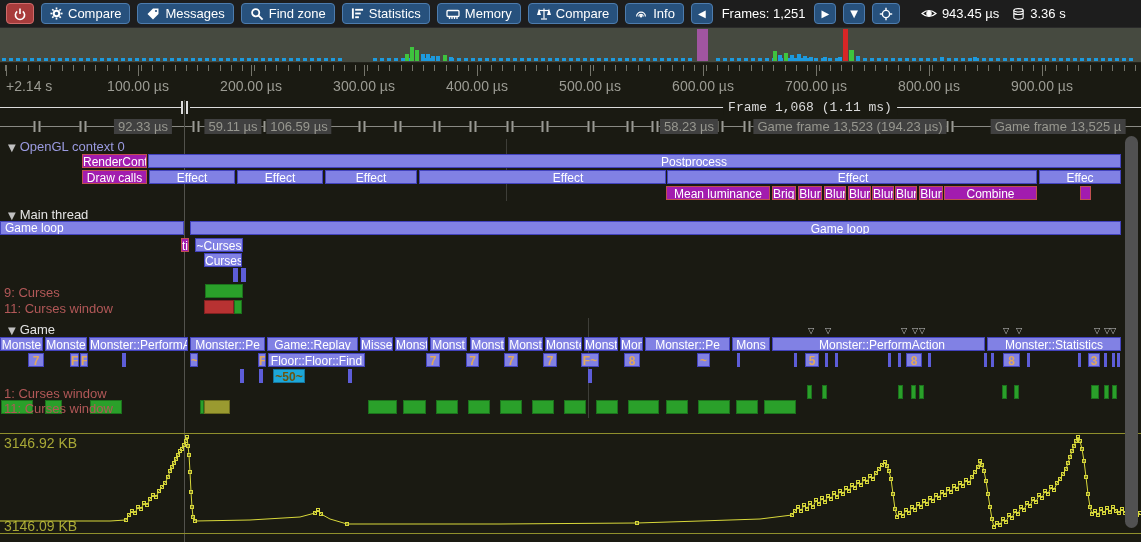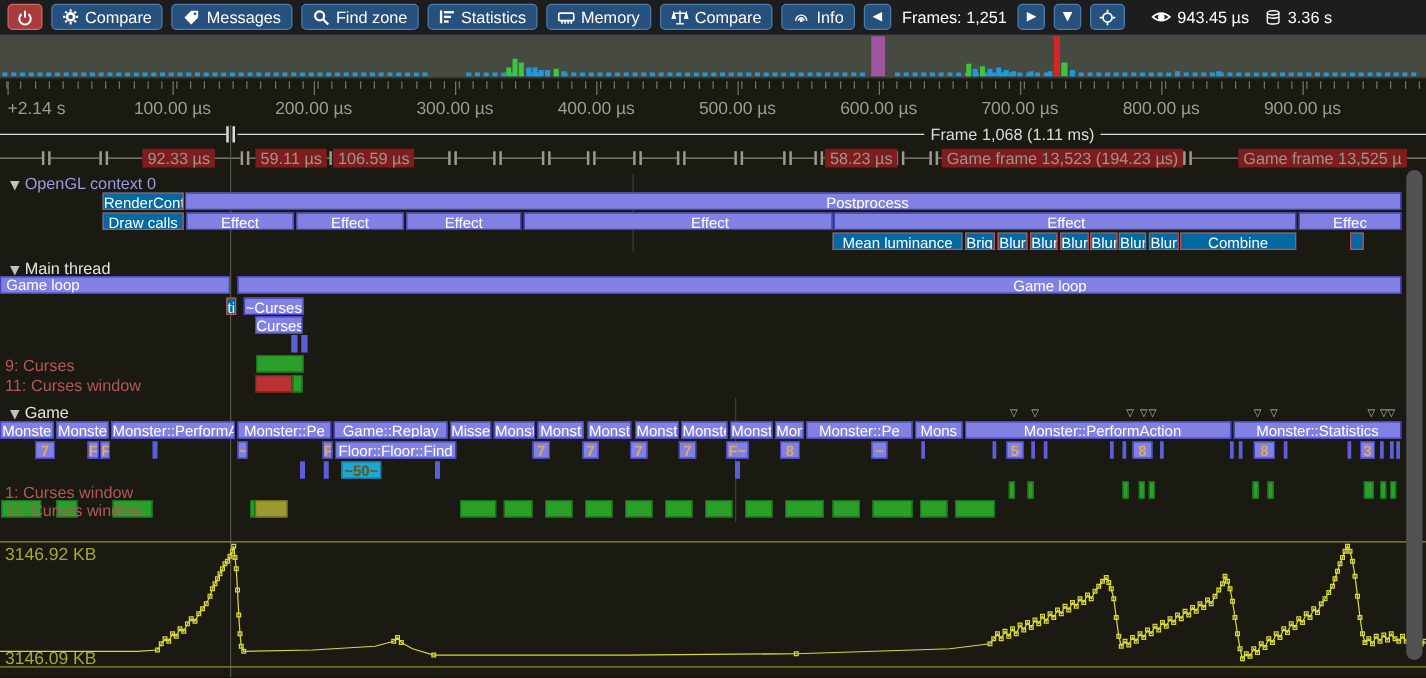--- a/index.html
+++ b/index.html
@@ -24,36 +24,36 @@
   
   #axis{position:absolute;left:0;top:63px;width:100%;height:36px;}
   .tick{position:absolute;top:2px;width:1px;background:#74746a;}
   .axlab{position:absolute;top:15px;color:#9c9c94;font-size:14px;transform:translateX(-50%);white-space:nowrap;}
   .axlab.left{transform:none;}
   
   .hline{position:absolute;height:1px;background:#dcdcdc;}
   .flbreak{position:absolute;top:101px;height:13px;background:#1a1a12;}
   .flbar{position:absolute;top:0;width:2px;height:13px;background:#dcdcdc;}
   .fllabel{position:absolute;top:100px;transform:translateX(-50%);background:#1a1a12;
-           color:#dadada;font-size:13px;padding:0 5px;white-space:nowrap;}
+           color:#dadada;font-size:13px;padding:0 5px;white-space:nowrap;font-family:Liberation Mono, monospace;}
   .sepline{position:absolute;top:126px;height:1px;background:#8a8a84;left:0;width:100%;}
   .sepm{position:absolute;top:121px;width:3px;height:11px;background:#1a1a12;
         border-left:2px solid #9a9a94;border-right:2px solid #9a9a94;transform:translateX(-50%);}
-  .sepl{position:absolute;top:119px;transform:translateX(-50%);background:#7f1d1d;color:#97978f;
+  .sepl{position:absolute;top:119px;transform:translateX(-50%);background:#404040;color:#97978f;
         font-size:13px;padding:0 4px;white-space:nowrap;text-align:right;}
   
   .shdr{position:absolute;left:8px;font-size:13px;color:#e4e4e4;white-space:nowrap;cursor:pointer;}
   .shdr .tri{color:#c0c0c0;font-family:"DejaVu Sans",sans-serif;font-size:10px;margin-right:4px;}
   .shdr.purple{color:#9a9ae0;}
   .shdr.yellow{color:#d8d838;}
   .shdr .dim{color:#9a9a2c;font-size:13px;margin-left:6px;}
   .zone{position:absolute;height:14px;box-sizing:border-box;font-size:12px;line-height:12px;
         color:#fff;text-align:center;overflow:hidden;white-space:nowrap;cursor:pointer;}
   .z-blue{background:#8181e4;border:1px solid #4343be;}
-  .z-red{background:#0369a1;border:1px solid #c05050;}
+  .z-red{background:#a21caf;border:1px solid #c05050;}
   .z-thin{background:#5d5dd8;}
   .z-cyan{background:#1da7d8;border:1px solid #15749c;color:#6b5510;font-weight:bold;}
   .z-green{background:#2aa02a;border:1px solid #1c721c;}
   .z-gred{background:#b83232;border:1px solid #802020;}
   .z-olive{background:#9a9a30;border:1px solid #6c6c1e;}
   .z-num{color:#e2a85c;font-weight:bold;}
   .zlx{position:absolute;top:1px;transform:translateX(-50%);}
   .rlabel{position:absolute;left:4px;font-size:13px;color:#b25858;white-space:nowrap;}
   .mtri{position:absolute;color:#c4c4c4;font-size:8px;font-family:"DejaVu Sans",sans-serif;cursor:pointer;}
   .vline{position:absolute;width:1px;}

